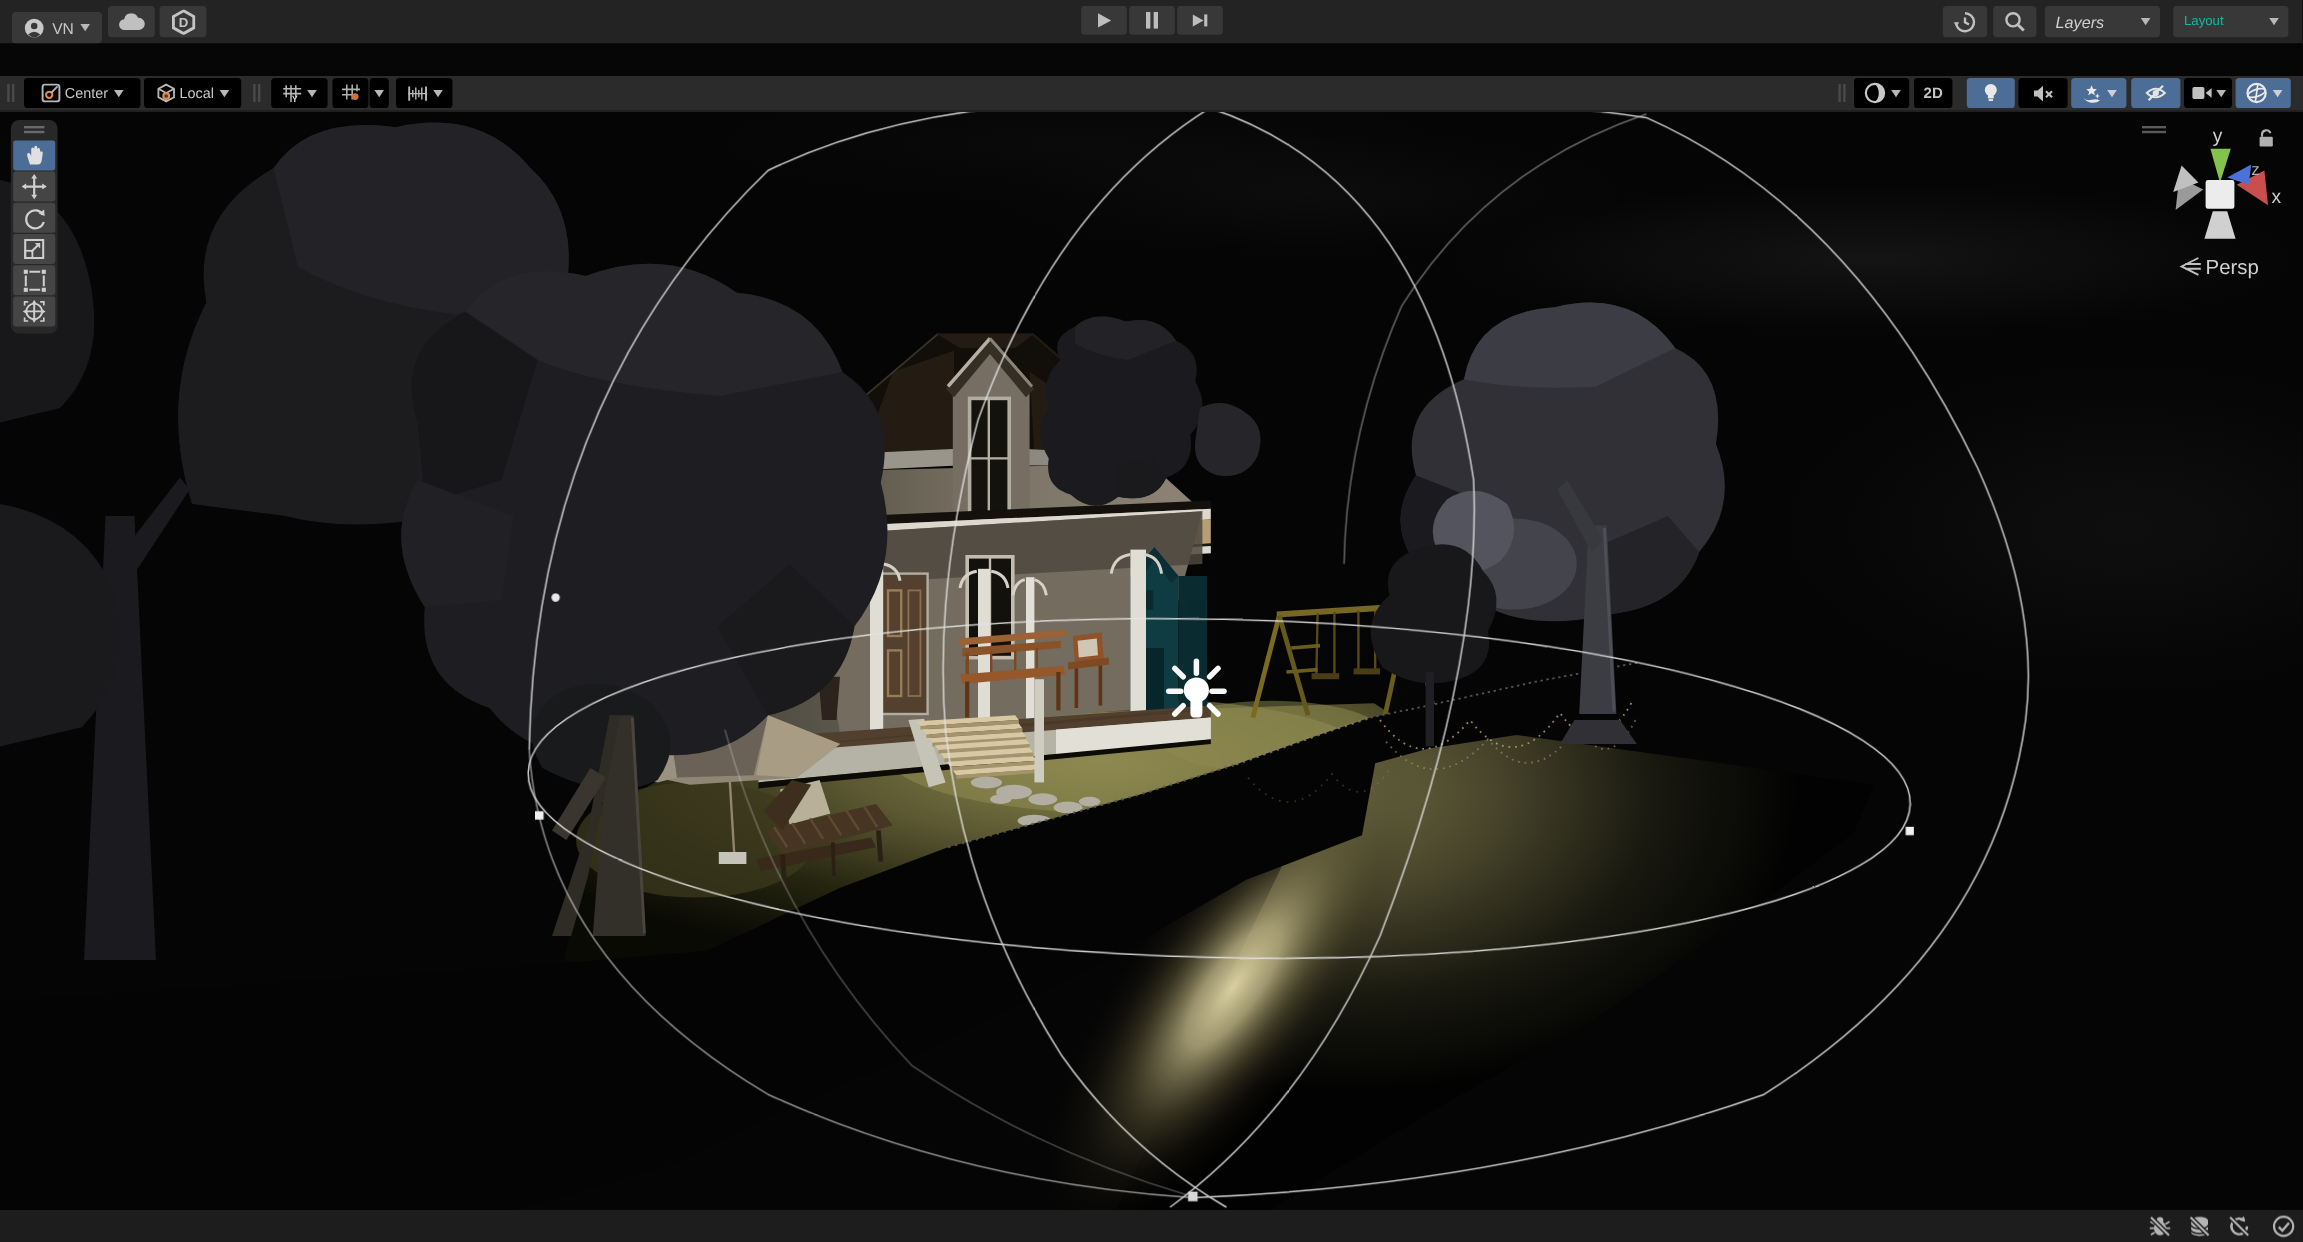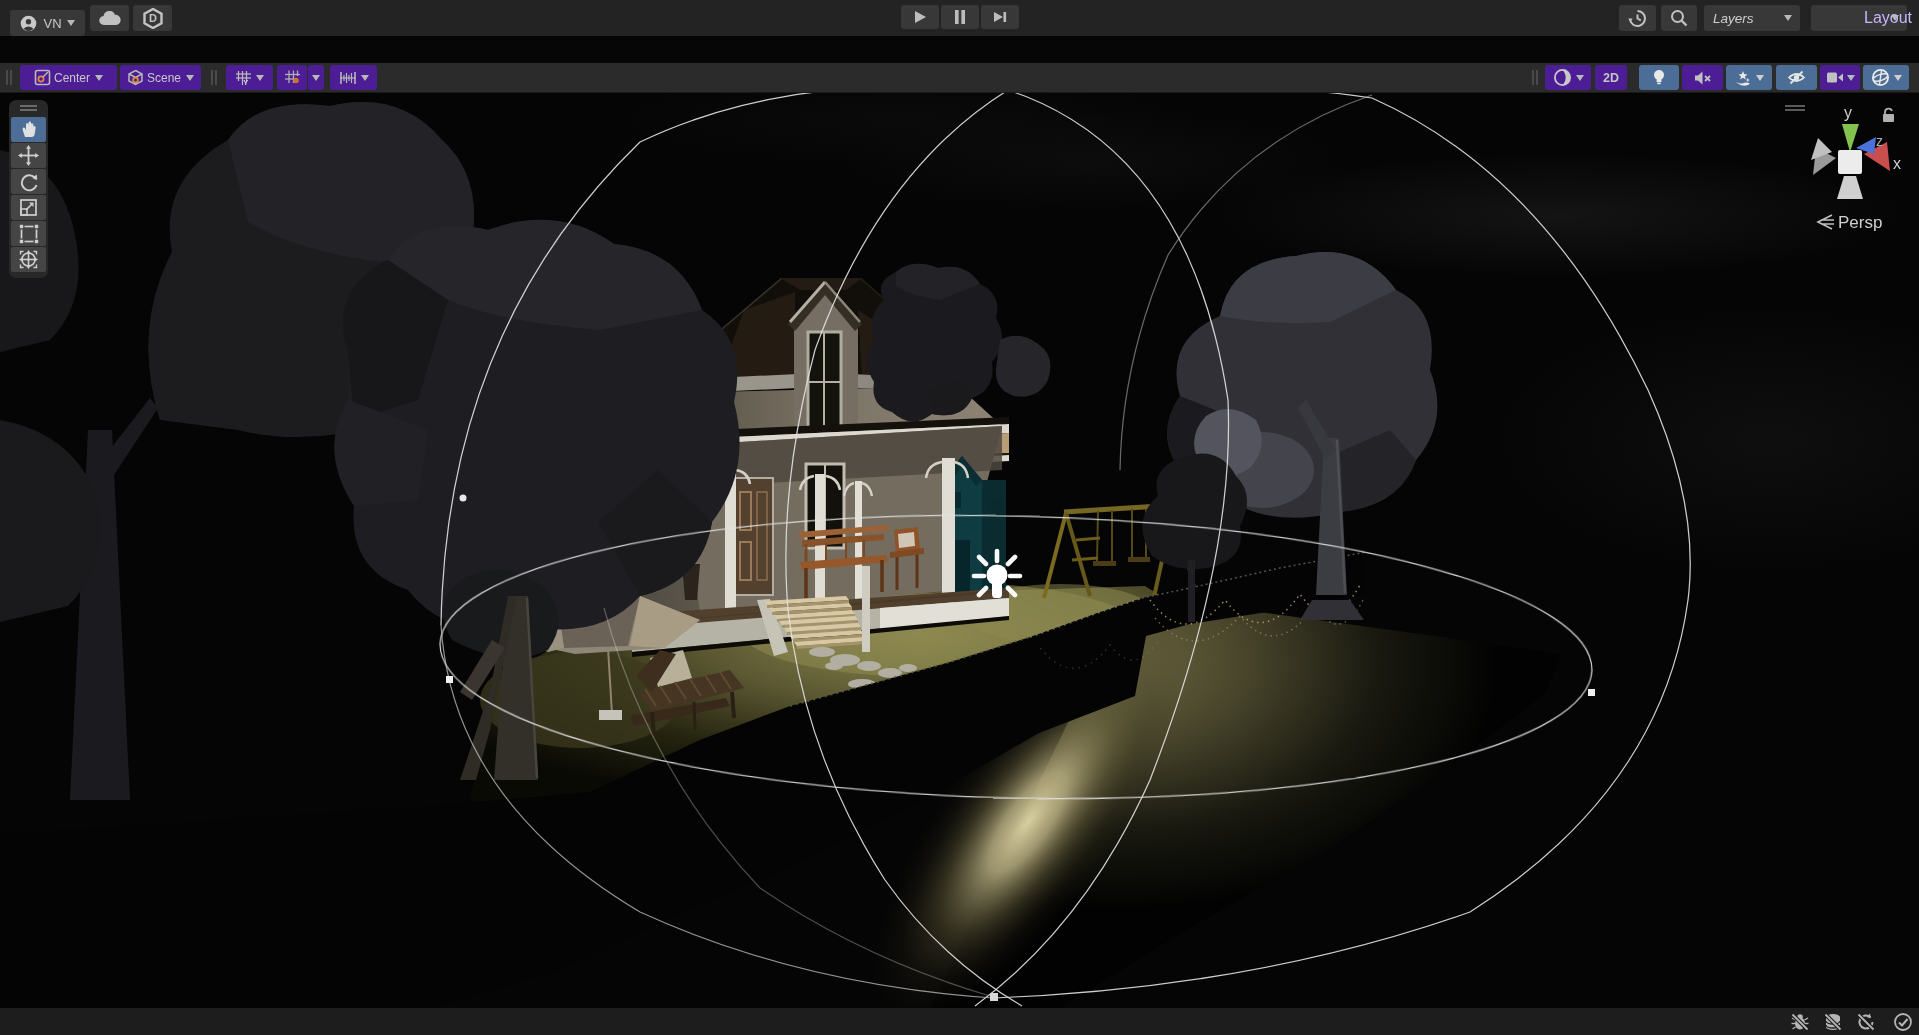--- a/index.html
+++ b/index.html
@@ -6,21 +6,21 @@
   #root{position:relative;width:1919px;height:1035px;overflow:hidden;
         font-family:"Liberation Sans",sans-serif;background:#060606;}
   .bar{position:absolute;left:0;right:0;}
   #topbar{top:0;height:36px;background:#232323;}
   .tbtn{position:absolute;background:#383838;border-radius:3px;display:flex;
         align-items:center;justify-content:center;color:#c8c8c8;}
   #tabrow{top:36px;height:27px;background:#1b1b1b;border-top:1px solid #2e2e2e;}
   #scenetab{position:absolute;left:8px;top:1px;width:92px;height:26px;background:#333333;
             color:#d4d4d4;font-size:13px;display:flex;align-items:center;}
   #scenetools{top:63px;height:29px;background:#2b2b2b;border-bottom:1px solid #1a1a1a;}
-  .stbtn{position:absolute;top:2px;height:25px;background:#4c1d95;border-radius:3px;
+  .stbtn{position:absolute;top:2px;height:25px;background:#000000;border-radius:3px;
          display:flex;align-items:center;justify-content:center;color:#c8c8c8;font-size:12px;}
   .blue{background:#4c6e96 !important;}
   #statusbar{top:1008px;height:27px;background:#1d1d1d;}
   #lefttools{position:absolute;left:9px;top:100px;width:39px;height:178px;background:#282828;
              border-radius:7px;}
   .ltbtn{position:absolute;left:2px;width:35px;height:25px;background:#454545;
          display:flex;align-items:center;justify-content:center;border-radius:2px;}
   svg{display:block;}
   #gizmo{position:absolute;left:1780px;top:96px;width:139px;height:145px;}
   .arr{width:0;height:0;border-left:4.5px solid transparent;border-right:4.5px solid transparent;
@@ -371,21 +371,21 @@
 <svg width="18" height="18" viewBox="0 0 18 18">
           <circle cx="7.5" cy="7.5" r="5.5" fill="none" stroke="#c0c0c0" stroke-width="2"></circle>
           <line x1="11.8" y1="11.8" x2="16.5" y2="16.5" stroke="#c0c0c0" stroke-width="2.4"></line>
         </svg>
       </div>
 <div class="tbtn" style="left:1704px;top:5px;width:96px;height:26px;justify-content:flex-start;padding-left:9px;box-sizing:border-box;">
 <span style="font-size:13.5px;color:#cfcfcf;font-style:italic;">Layers</span>
         <span class="arr" style="position:absolute;right:8px;"></span>
       </div>
 <div class="tbtn" style="left:1811px;top:5px;width:96px;height:26px;justify-content:flex-start;padding-left:9px;box-sizing:border-box;">
-<span style="font-size:16px;color:#c4b5fd;margin-left:44px;">Layout</span>
+<span style="font-size:11px;color:#14b8a6;">Layout</span>
         <span class="arr" style="position:absolute;right:8px;"></span>
       </div>
 </div>
 <div class="bar" id="scenetools">
 <div style="position:absolute;left:6px;top:7px;width:2px;height:15px;background:#4a4a4a;"></div>
 <div style="position:absolute;left:10px;top:7px;width:2px;height:15px;background:#4a4a4a;"></div>
 <div class="stbtn" style="left:20px;width:97px;">
 <svg width="17" height="17" viewBox="0 0 17 17" style="margin-right:3px;">
           <rect x="1.5" y="1.5" width="14" height="14" fill="none" stroke="#b8b8b8" stroke-width="1.6" rx="2"></rect>
           <circle cx="7" cy="10" r="2.6" fill="none" stroke="#e08b4a" stroke-width="1.7"></circle>
@@ -393,21 +393,21 @@
         </svg>
 <span>Center</span>
         <span class="arr" style="margin-left:5px;"></span>
       </div>
 <div class="stbtn" style="left:120px;width:81px;">
 <svg width="17" height="17" viewBox="0 0 17 17" style="margin-right:3px;">
           <path d="M 8.5,1.5 L 15,5 L 15,12 L 8.5,15.5 L 2,12 L 2,5 Z" fill="none" stroke="#b8b8b8" stroke-width="1.5"></path>
           <path d="M 2,5 L 8.5,8.5 L 15,5 M 8.5,8.5 L 8.5,15.5" fill="none" stroke="#b8b8b8" stroke-width="1.5"></path>
           <circle cx="8.5" cy="11" r="2.4" fill="#3e3e3e" stroke="#e08b4a" stroke-width="1.7"></circle>
         </svg>
-<span>Scene</span>
+<span>Local</span>
         <span class="arr" style="margin-left:5px;"></span>
       </div>
 <div style="position:absolute;left:211px;top:7px;width:2px;height:15px;background:#4a4a4a;"></div>
 <div style="position:absolute;left:215px;top:7px;width:2px;height:15px;background:#4a4a4a;"></div>
 <div class="stbtn" style="left:226px;width:47px;">
 <svg width="17" height="17" viewBox="0 0 17 17">
           <g stroke="#b8b8b8" stroke-width="1.3">
             <line x1="1" y1="5" x2="16" y2="5"></line>
             <line x1="1" y1="9" x2="16" y2="9"></line>
             <line x1="3.5" y1="2" x2="3.5" y2="12"></line>

